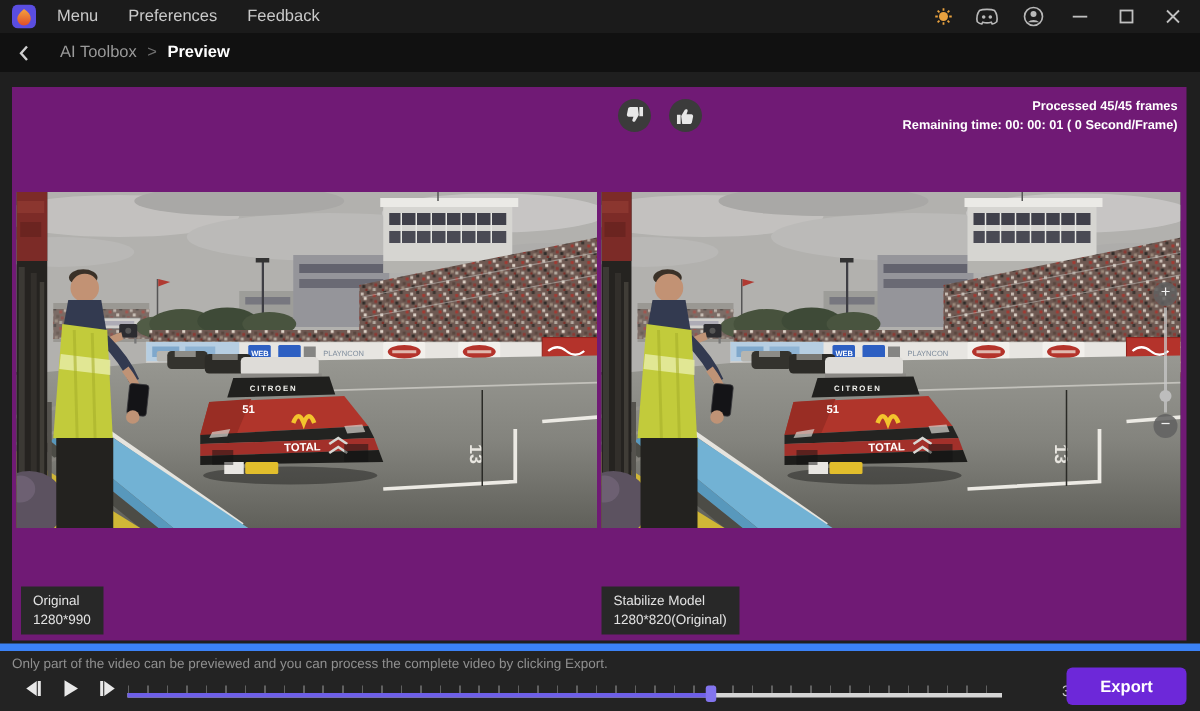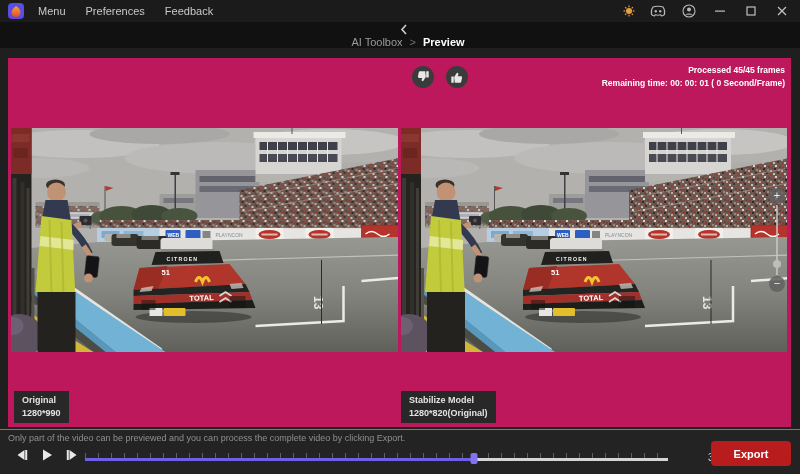--- a/index.html
+++ b/index.html
@@ -9,61 +9,61 @@
   .titlebar { position:absolute; left:0; top:0; width:800px; height:22px;
               background:#1b1b1b; display:flex; align-items:center; z-index:30; }
   .logo { width:16px; height:16px; margin-left:8px; flex:0 0 auto; }
   .menugroup { display:flex; gap:20px; margin-left:14px; }
   .menuitem { font-size:11px; color:#c9c9c9; cursor:default; }
   .tb-right { margin-left:auto; display:flex; align-items:center; gap:15px; margin-right:10px; }
   .promo { display:flex; align-items:center; gap:5px; color:#e29a3e; font-size:11px; }
   .winicon { display:flex; align-items:center; justify-content:center; width:16px; height:16px; }
   
   .crumbbar { position:absolute; left:0; top:22px; width:800px; height:26px;
-              background:#111111; display:flex; align-items:center; z-index:30;flex-direction:column; }
+              background:#111111; display:flex; align-items:center; z-index:30; }
   .backbtn { margin-left:10px; width:14px; height:14px; display:flex; align-items:center; }
   .crumbs { display:flex; align-items:center; gap:7px; margin-left:16px; font-size:11px; }
   .crumb-section { color:#9a9a9a; }
   .crumb-sep { color:#6f6f6f; }
   .crumb-page { color:#ffffff; font-weight:bold; }
   
   .main { position:absolute; left:0; top:48px; width:800px; height:381px; background:#1f1f1f; }
-  .panel { position:absolute; left:8px; top:10px; width:783px; height:369px; background:#be185d; }
+  .panel { position:absolute; left:8px; top:10px; width:783px; height:369px; background:#701a75; }
   .thumbs { position:absolute; left:404px; top:8px; display:flex; gap:12px; }
   .thumbbtn { width:22px; height:22px; border-radius:50%; background:#3b3b3b;
               display:flex; align-items:center; justify-content:center; }
   .procinfo { position:absolute; right:6px; top:6px; text-align:right; color:#ffffff;
               font-size:8.5px; font-weight:bold; line-height:1.5; }
   .video { position:absolute; top:70px; width:387px; height:224px; overflow:hidden; background:#4a4a48; }
   .video svg { display:block; width:100%; height:100%; }
   .vidlabel { position:absolute; top:333px; background:#282828; color:#e3e3e3;
-              font-size:9px; line-height:1.45; padding:3px 8px;font-weight:bold; }
+              font-size:9px; line-height:1.45; padding:3px 8px; }
   .zoomctl { position:absolute; right:6px; top:130px; width:16px; height:104px; z-index:5; }
   .zoombtn { position:absolute; left:0; width:16px; height:16px; border-radius:50%;
              background:rgba(96,96,96,.85); color:#f0f0f0; font-size:11px; line-height:15px;
              text-align:center; }
   .zoomtrack { position:absolute; left:7px; top:17px; width:2px; height:70px; background:rgba(200,200,200,.75); }
   .zoomdot { position:absolute; left:4px; top:72px; width:8px; height:8px; border-radius:50%;
              background:#bdbdbd; }
   
   .bottombar { position:absolute; left:0; top:429px; width:800px; height:45px;
-               background:#232323; border-top:1px solid #3b82f6; }
+               background:#232323; border-top:5px solid #3b82f6; }
   .notice { position:absolute; left:8px; top:3px; font-size:9px; color:#8f8f8f; }
   .transport { position:absolute; left:14px; top:17px; display:flex; gap:9px; align-items:center; }
   .tbtn { width:16px; height:16px; display:flex; align-items:center; justify-content:center; }
   .slider { position:absolute; left:85px; top:20px; width:583px; height:18px; }
   .ticks { position:absolute; left:0; top:3px; width:100%; height:7px;
            background:repeating-linear-gradient(to right, #606060 0 1px, transparent 1px 13px); }
   .track { position:absolute; left:0; top:8px; width:100%; height:2.5px; background:#d5d5d5; }
   .trackfill { position:absolute; left:0; top:8px; height:2.5px; background:#6e5fe8; }
   .handle { position:absolute; top:3px; width:7px; height:11px; background:#8274ee;
             border-radius:2px; transform:translateX(-50%); }
   .framecounter { position:absolute; left:708px; top:22px; font-size:10px; color:#cfcfcf; }
   .exportbtn { position:absolute; left:711px; top:11px; width:80px; height:25px;
-               background:#b91c1c; border-radius:4px; color:#ffffff; font-size:11px;
+               background:#6d28d9; border-radius:4px; color:#ffffff; font-size:11px;
                font-weight:600; display:flex; align-items:center; justify-content:center; }
 </style>
 </head>
 <body>
 
 <svg width="0" height="0" style="position:absolute" aria-hidden="true">
   <defs>
     <pattern id="crowd" width="11" height="11" patternUnits="userSpaceOnUse">
       <rect width="11" height="11" fill="#6e5952"></rect>
       <rect x="0" y="1" width="2" height="2" fill="#c7bbb2"></rect>

